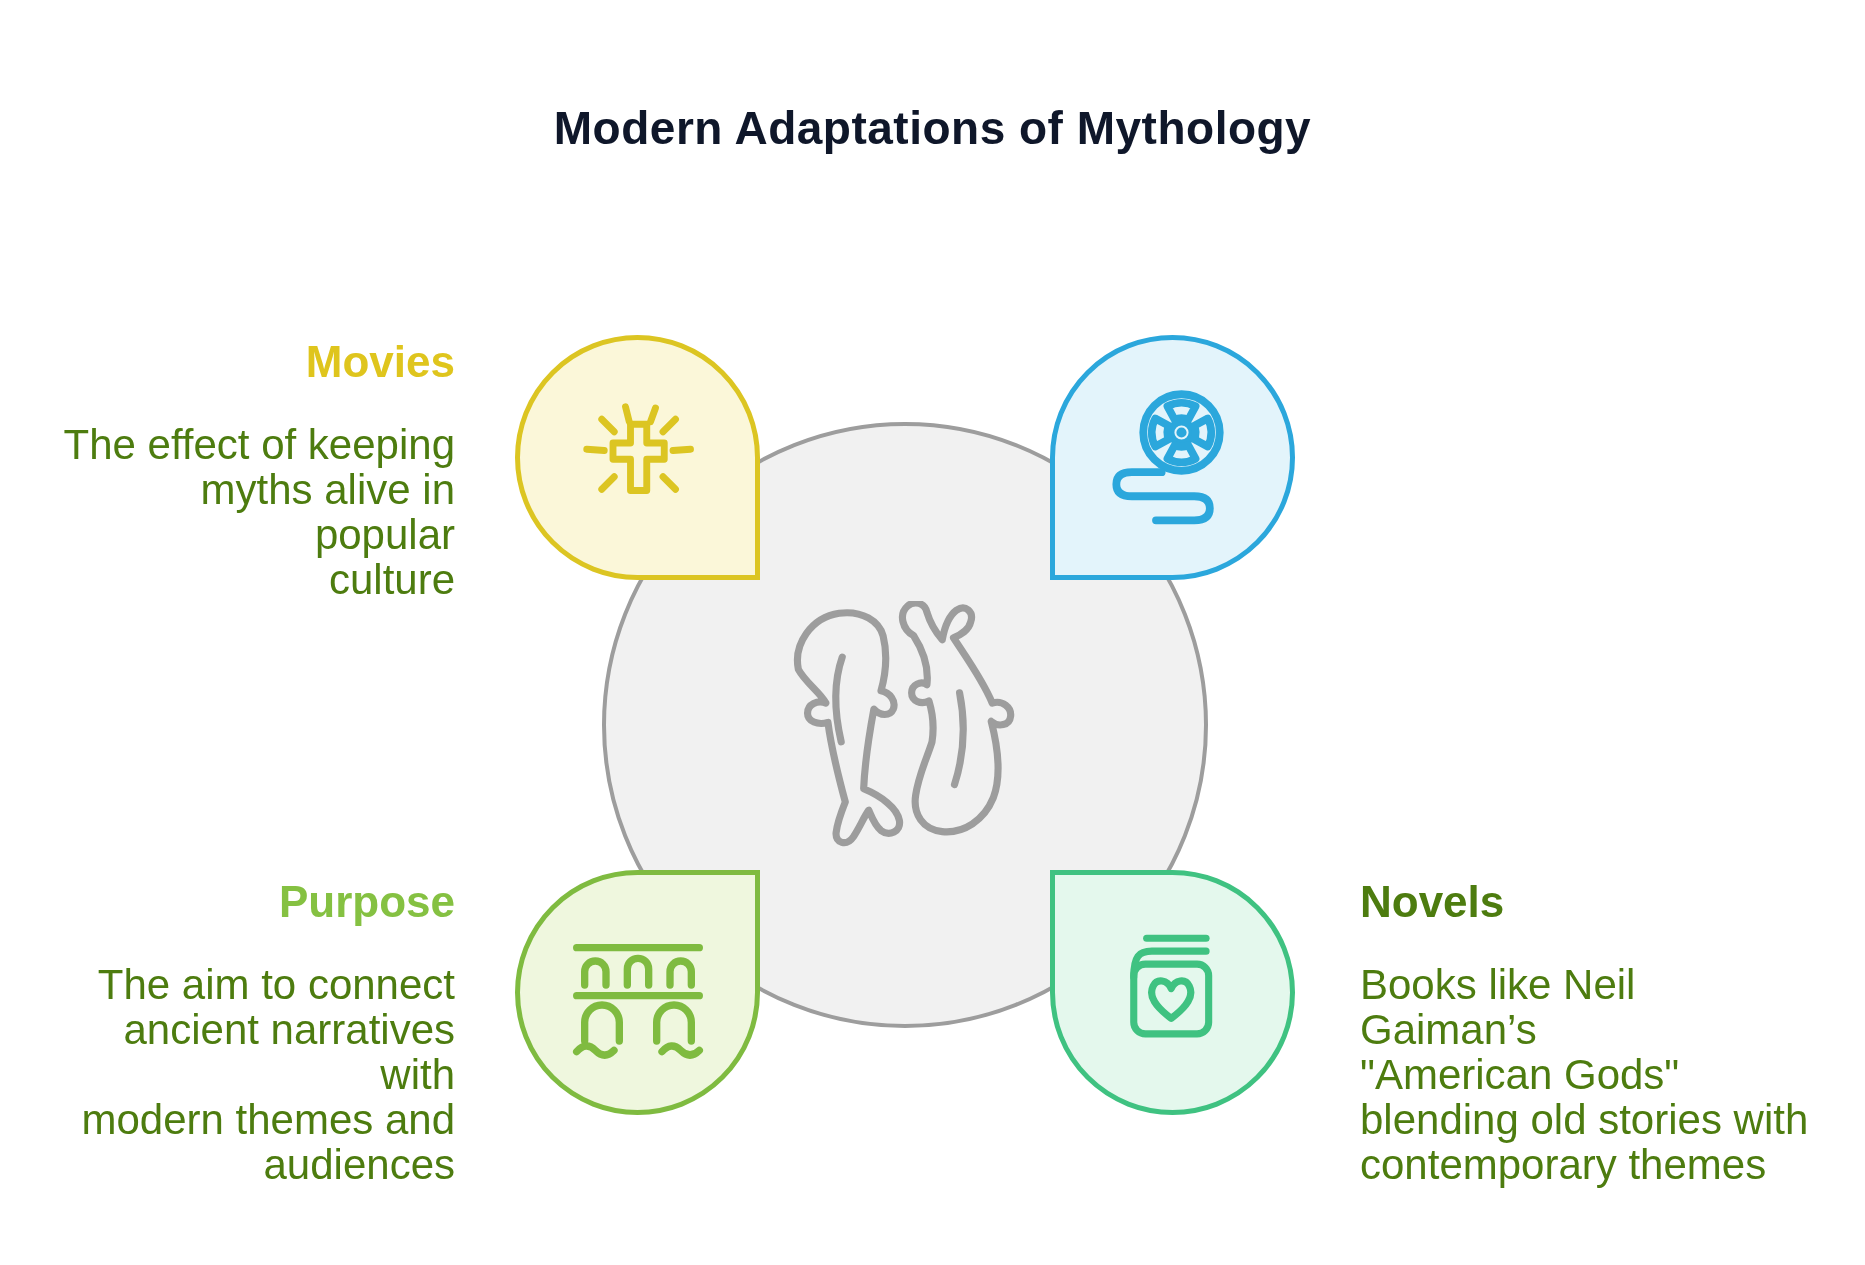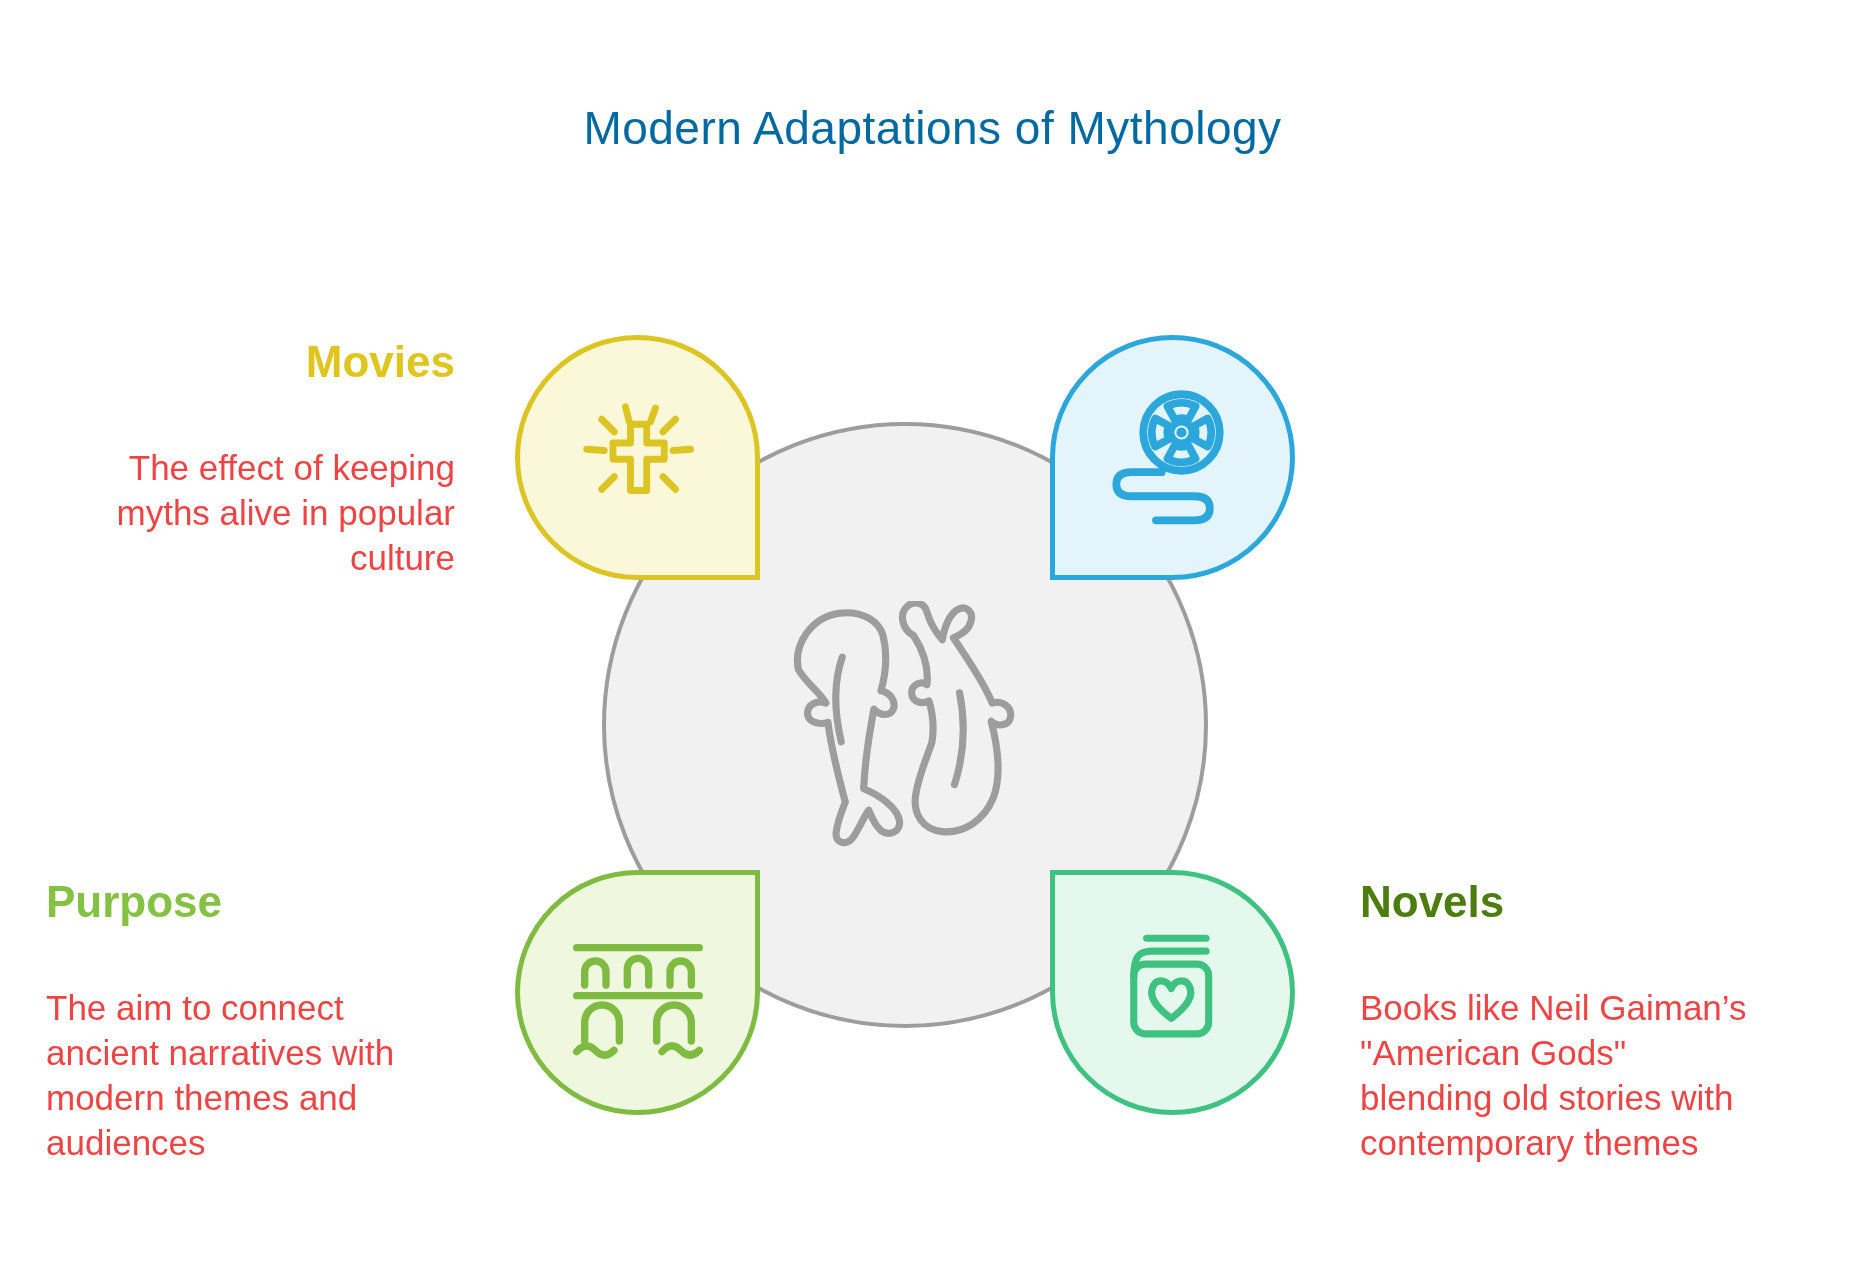--- a/index.html
+++ b/index.html
@@ -2,46 +2,46 @@
 <html><head>
 <meta charset="utf-8">
 <style>
   html,body { margin:0; padding:0; background:#ffffff; }
   .canvas {
     position:relative; width:1865px; height:1265px; background:#ffffff;
     font-family:"Liberation Sans", sans-serif; overflow:hidden;
   }
   .title {
     position:absolute; top:101px; left:0; width:100%; text-align:center;
-    font-size:46px; font-weight:normal; color:#0369a1; letter-spacing:0.5px;
+    font-size:46px; font-weight:bold; color:#0f172a; letter-spacing:0.5px;
   }
   .center-circle {
     position:absolute; left:602px; top:422px; width:606px; height:606px;
     border-radius:50%; background:#F1F1F1; border:4px solid #9D9D9D;
     box-sizing:border-box; z-index:1;
   }
   .fish-wrap { position:absolute; left:783px; top:601px; z-index:1; }
   .bubble {
     position:absolute; width:245px; height:245px; box-sizing:border-box;
     border:5px solid; display:flex; align-items:center; justify-content:center;
     z-index:2;
   }
   .bubble.impact  { left:515px;  top:335px; background:#FBF7D9; border-color:#DCC522; border-radius:50% 50% 0 50%; }
   .bubble.movies  { left:1050px; top:335px; background:#E3F4FB; border-color:#2BA7DC; border-radius:50% 50% 50% 0; }
   .bubble.purpose { left:515px;  top:870px; background:#EFF7DE; border-color:#7FBB40; border-radius:50% 0 50% 50%; }
   .bubble.novels  { left:1050px; top:870px; background:#E4F8ED; border-color:#3FC281; border-radius:0 50% 50% 50%; }
   .tblock { position:absolute; z-index:2; }
   .tblock .heading { font-size:44px; font-weight:bold; line-height:48px; }
   .tblock .body {
-    margin-top:59px; font-size:35px; line-height:45px; color:#ef4444;
+    margin-top:36px; font-size:42px; line-height:45px; color:#4d7c0f;
     white-space:pre-line;
   }
   .t-impact  { left:55px;   top:338px; width:400px; text-align:right; }
   .t-movies  { left:1360px; top:338px; width:450px; text-align:left; }
-  .t-purpose { left:46px;   top:878px; width:400px; }
+  .t-purpose { left:55px;   top:878px; width:400px; text-align:right; }
   .t-novels  { left:1360px; top:878px; width:450px; text-align:left; }
   .t-impact  .heading { color:#DFC51D; }
   .t-movies  .heading { color:#2BABE2; }
   .t-purpose .heading { color:#85C142; }
   .t-novels  .heading { color:#4d7c0f; }
   svg { display:block; }
 </style>
 </head>
 <body>
 

